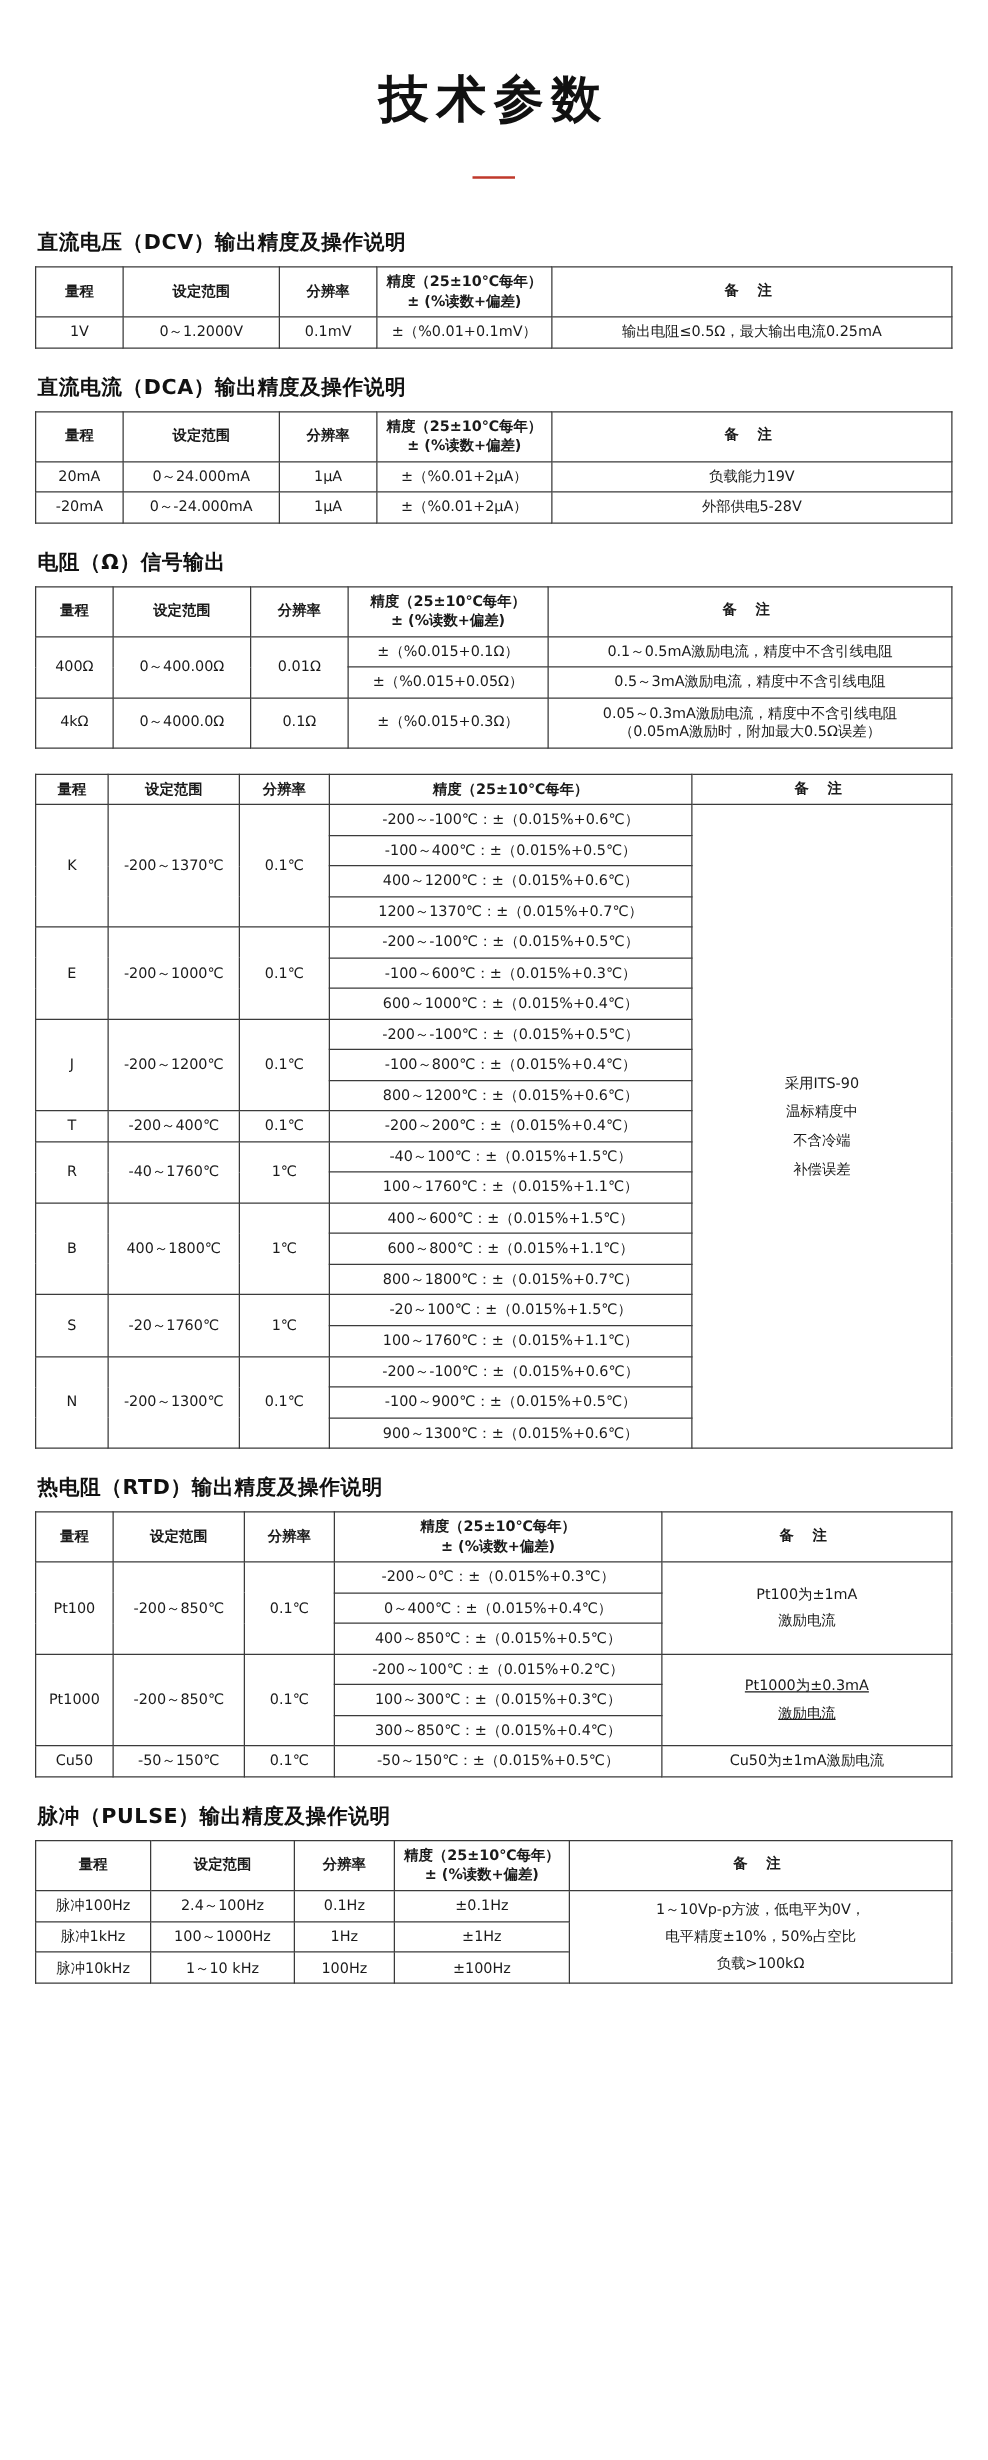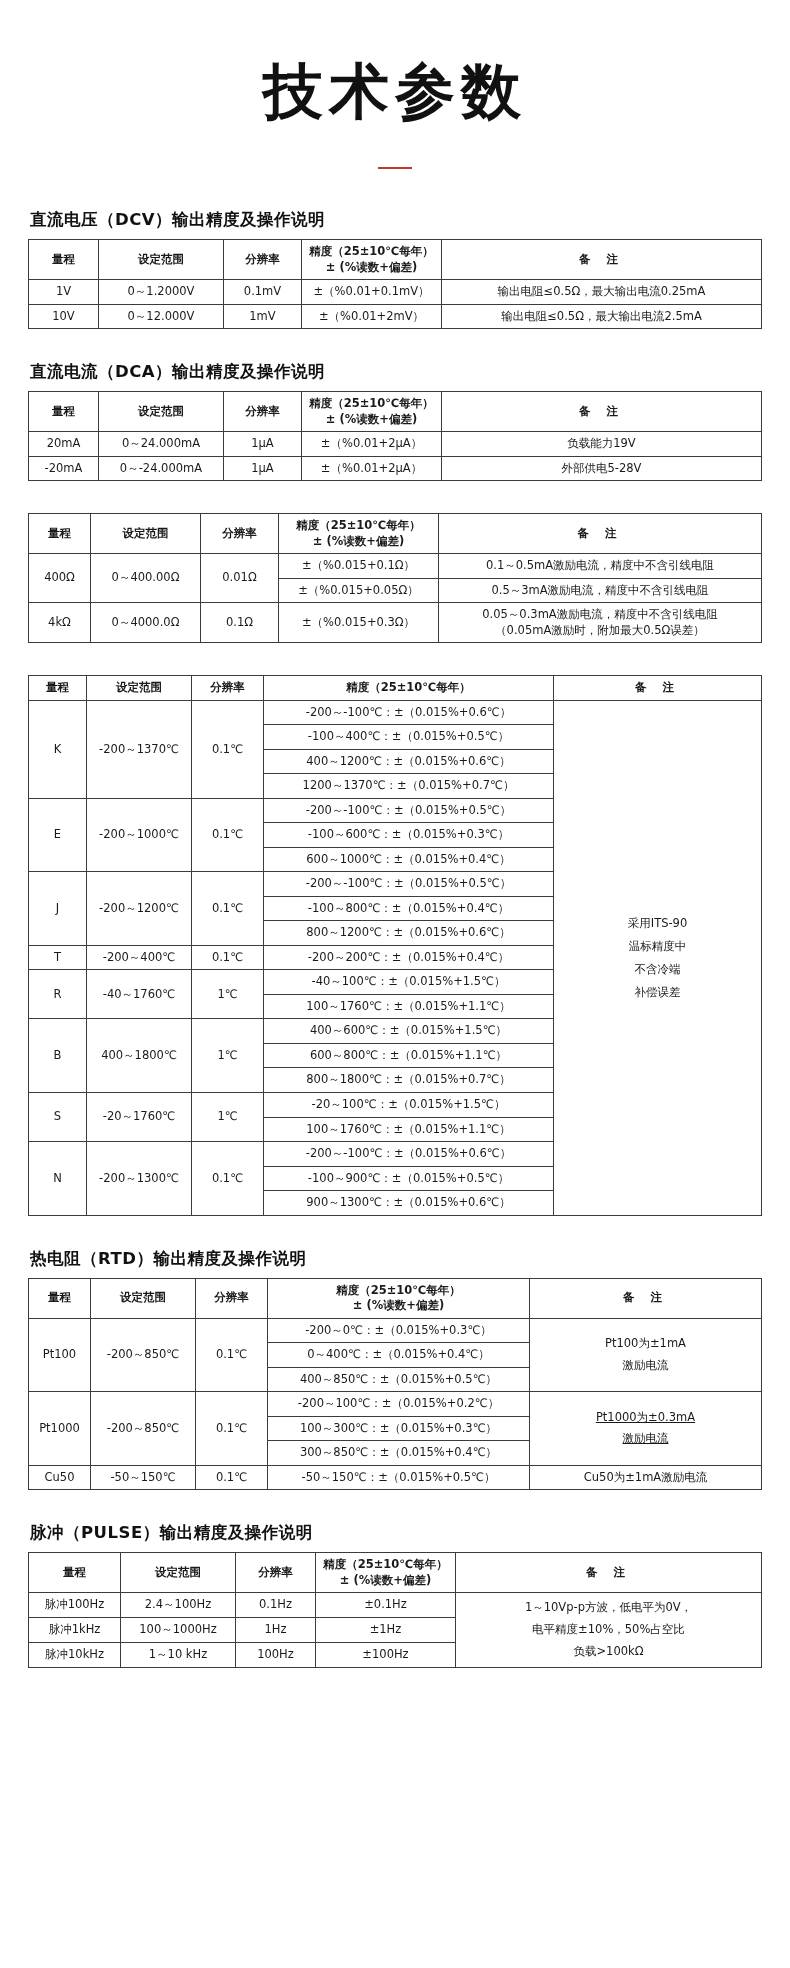--- a/index.html
+++ b/index.html
@@ -12,42 +12,42 @@
     font-family: "DejaVu Sans", "Liberation Sans", sans-serif;
     color: #1a1a1a;
   }
   .page {
     width: 790px;
     box-sizing: border-box;
     padding: 0 28px 40px 28px;
   }
   .main-title {
     text-align: center;
-    font-size: 60px;
+    font-size: 40px;
     font-weight: bold;
     letter-spacing: 6px;
     margin-top: 52px;
     margin-bottom: 0;
     color: #111111;
   }
   .title-rule {
     width: 34px;
     height: 2px;
     background: #c0392b;
     margin: 34px auto 40px auto;
   }
   .section-title {
     font-size: 16.5px;
     font-weight: bold;
     margin: 0 0 8px 2px;
     color: #111111;
     letter-spacing: 0.5px;
   }
   .section {
-    margin-bottom: 32px;
+    margin-bottom: 20px;
   }
   table.spec {
     border-collapse: collapse;
     width: 100%;
     table-layout: fixed;
   }
   table.spec td, table.spec th {
     border: 1px solid #3b3b3b;
     font-size: 11.5px;
     font-weight: normal;
@@ -62,21 +62,21 @@
   }
   td.l, th.l { text-align: left; padding-left: 7px; }
   .hdr-two {
     line-height: 1.3;
     font-weight: normal;
   }
   .hdr-two .l1 { display: block; }
   .hdr-two .l2 { display: block; }
   .note-cell { font-size: 11px; }
   .tight td { padding-top: 3px; padding-bottom: 3px; }
-  .beizhu { letter-spacing: 6px; }
+  .beizhu { letter-spacing: 6px; font-family: Liberation Serif, serif; }
 </style>
 </head>
 <body>
 
 <div class="page">
 
   <h1 class="main-title">技术参数</h1>
   <div class="title-rule"></div>
 
   <div class="section">
@@ -100,27 +100,20 @@
           </th>
           <th class="beizhu">备    注</th>
         </tr>
         <tr>
           <td class="l">1V</td>
           <td class="l">0～1.2000V</td>
           <td>0.1mV</td>
           <td>±（%0.01+0.1mV）</td>
           <td class="l">输出电阻≤0.5Ω，最大输出电流0.25mA</td>
         </tr>
-        <tr>
-          <td class="l">10V</td>
-          <td class="l">0～12.000V</td>
-          <td>1mV</td>
-          <td>±（%0.01+2mV）</td>
-          <td class="l">输出电阻≤0.5Ω，最大输出电流2.5mA</td>
-        </tr>
       </tbody>
     </table>
   </div>
 
   <div class="section">
     <div class="section-title">直流电流（DCA）输出精度及操作说明</div>
     <table class="spec">
       <colgroup>
           <col style="width:70px">
           <col style="width:125px">
@@ -151,20 +144,21 @@
           <td class="l">0～-24.000mA</td>
           <td>1μA</td>
           <td>±（%0.01+2μA）</td>
           <td>外部供电5-28V</td>
         </tr>
       </tbody>
     </table>
   </div>
 
   <div class="section">
+    <div class="section-title">电阻（Ω）信号输出</div>
     <table class="spec">
       <colgroup>
           <col style="width:62px">
           <col style="width:110px">
           <col style="width:78px">
           <col style="width:160px">
           <col>
         </colgroup>
       <tbody>
         <tr>

